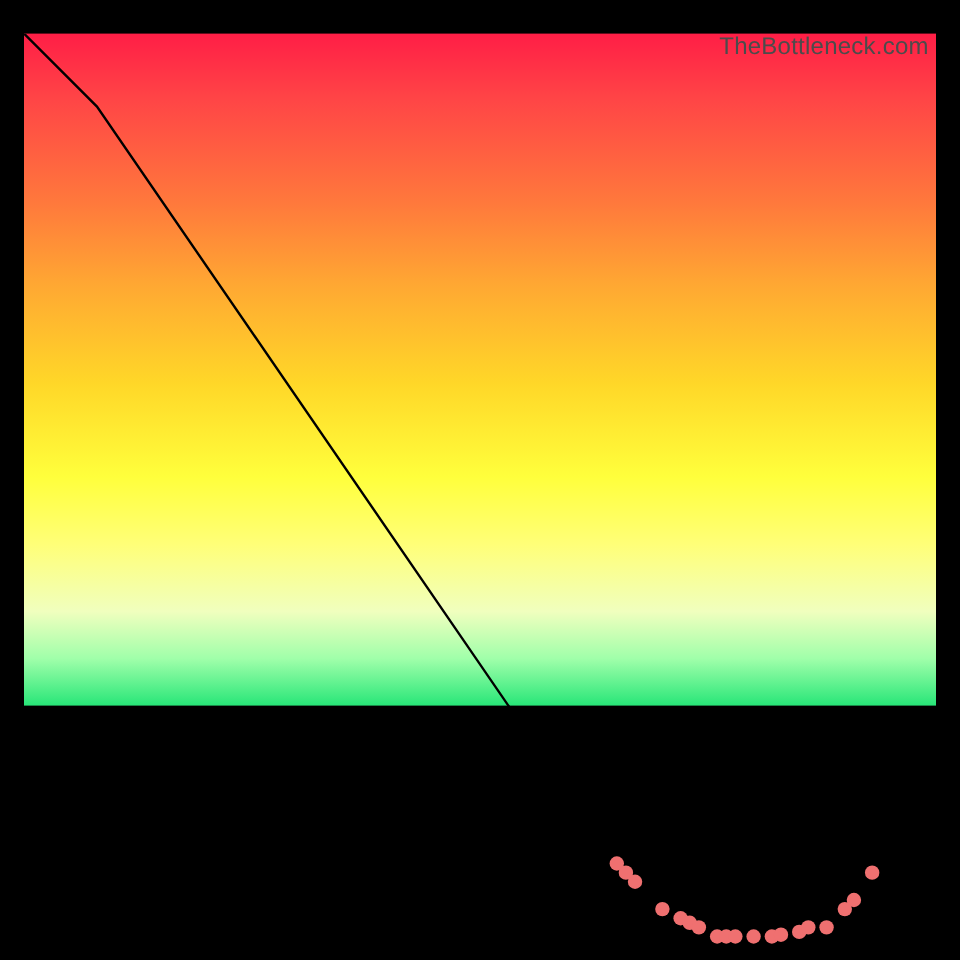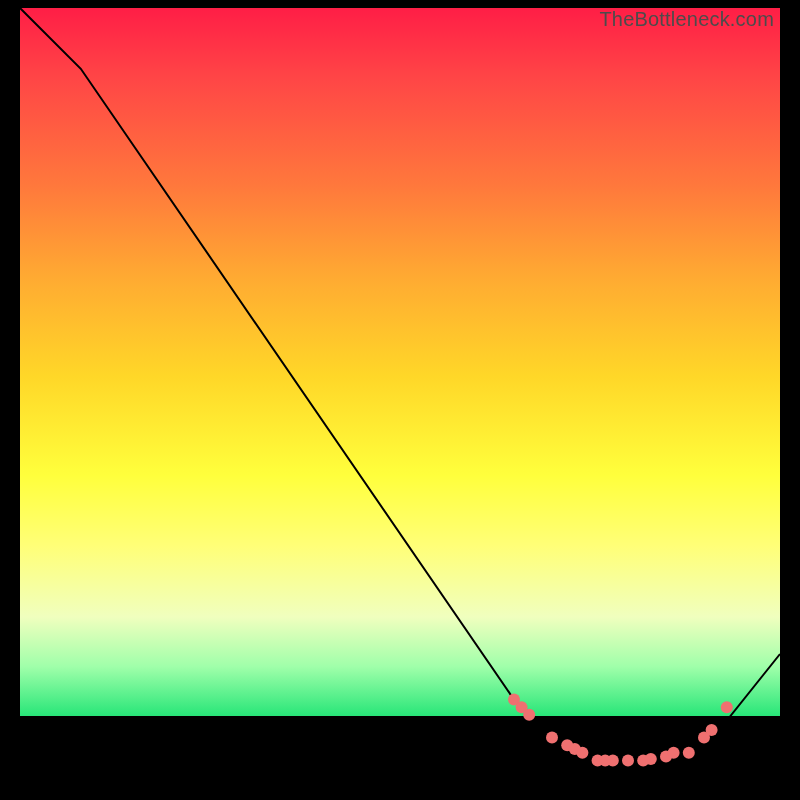--- a/index.html
+++ b/index.html
@@ -12,23 +12,23 @@
   }
   .chart-wrap {
     position: relative;
     width: 800px;
     height: 800px;
     background: #000;
   }
   .plot-area {
     position: absolute;
     left: 20px;
-    top: 8px;
+    top: 28px;
     width: 760px;
-    height: 708px;
+    height: 560px;
     background: linear-gradient(to bottom,
       rgb(255, 30, 70) 0%,
       rgb(255, 70, 70) 10%,
       rgb(255, 120, 60) 25%,
       rgb(255, 170, 50) 38%,
       rgb(255, 215, 40) 52%,
       rgb(255, 255, 60) 66%,
       rgb(255, 255, 120) 76%,
       rgb(240, 255, 190) 86%,
       rgb(160, 255, 170) 93%,

